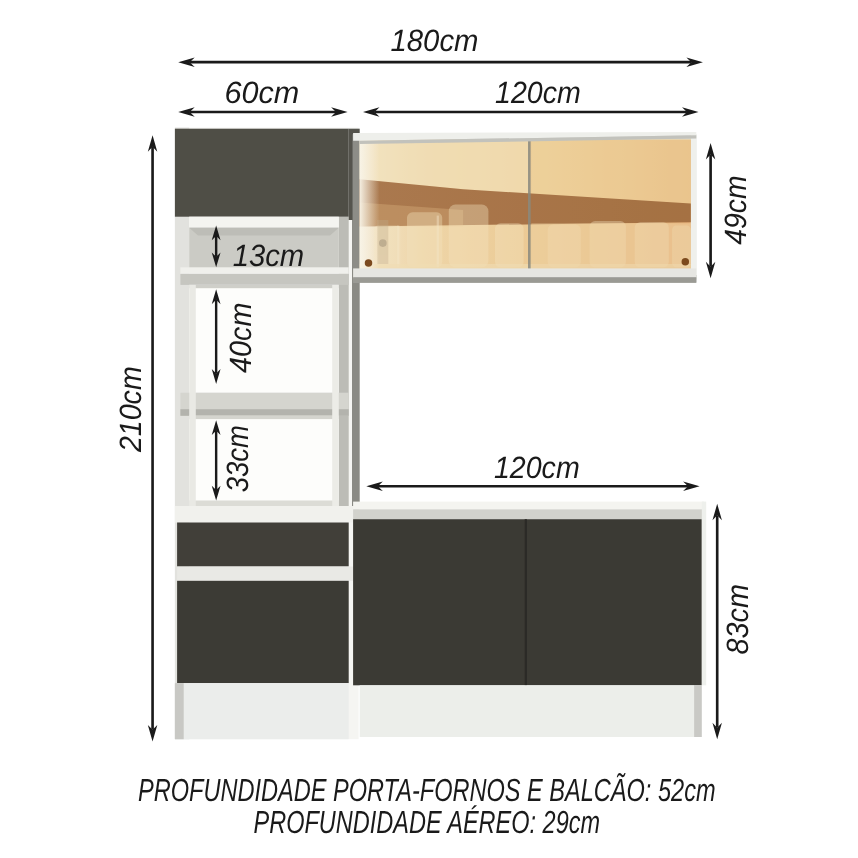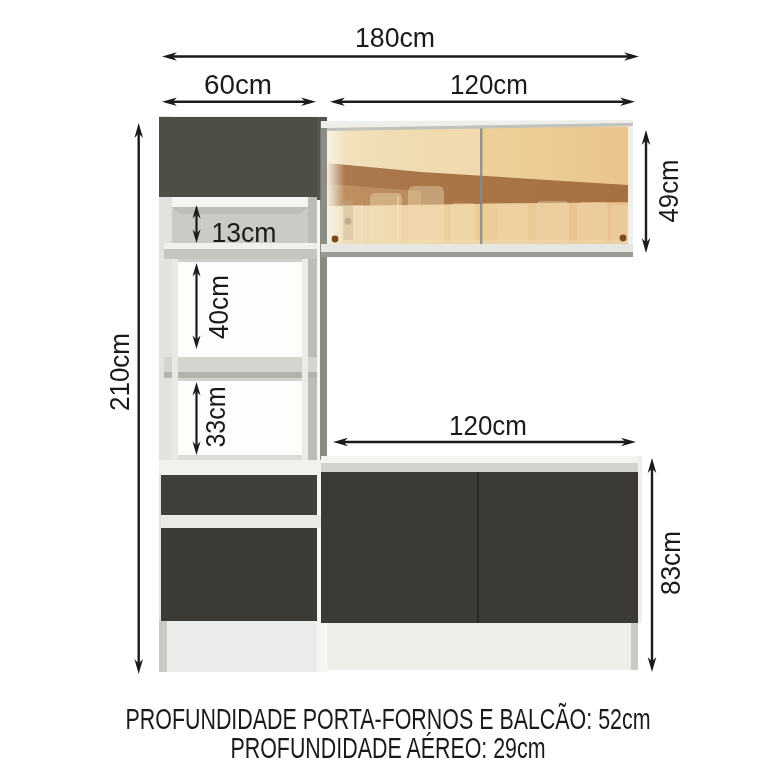--- a/index.html
+++ b/index.html
@@ -1,16 +1,16 @@
 <!DOCTYPE html>
 <html><head>
 <meta charset="utf-8">
 <style>
   html,body{margin:0;padding:0;background:#ffffff;}
-  .page{position:relative;width:780px;height:780px;background:#ffffff;overflow:hidden;}
+  .page{position:relative;width:780px;height:780px;background:#ffffff;overflow:hidden;font-style:italic;}
   svg{display:block;}
   text{font-family:"Liberation Sans",sans-serif;fill:#1a1a1a;}
 </style>
 </head>
 <body>
 <div class="page">
 <svg width="780" height="780" viewBox="0 0 780 780">
   <defs>
     <linearGradient id="glassBase" x1="0" y1="0" x2="1" y2="0">
       <stop offset="0" stop-color="#f5eed9"></stop>

